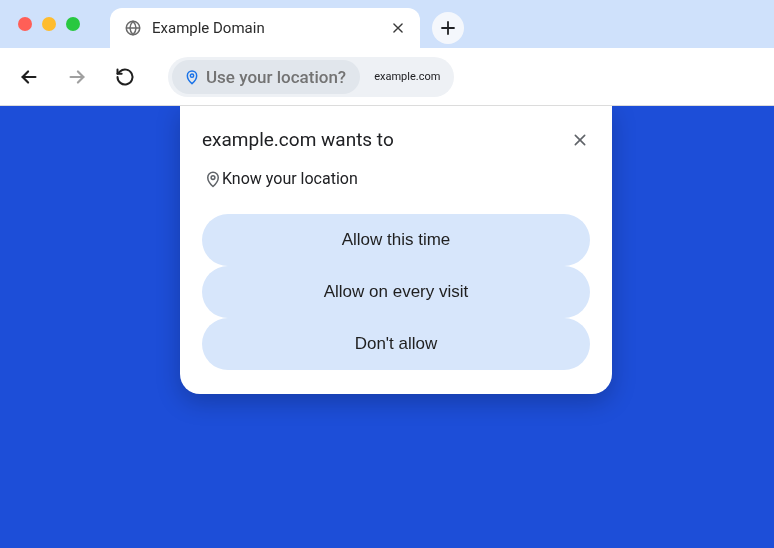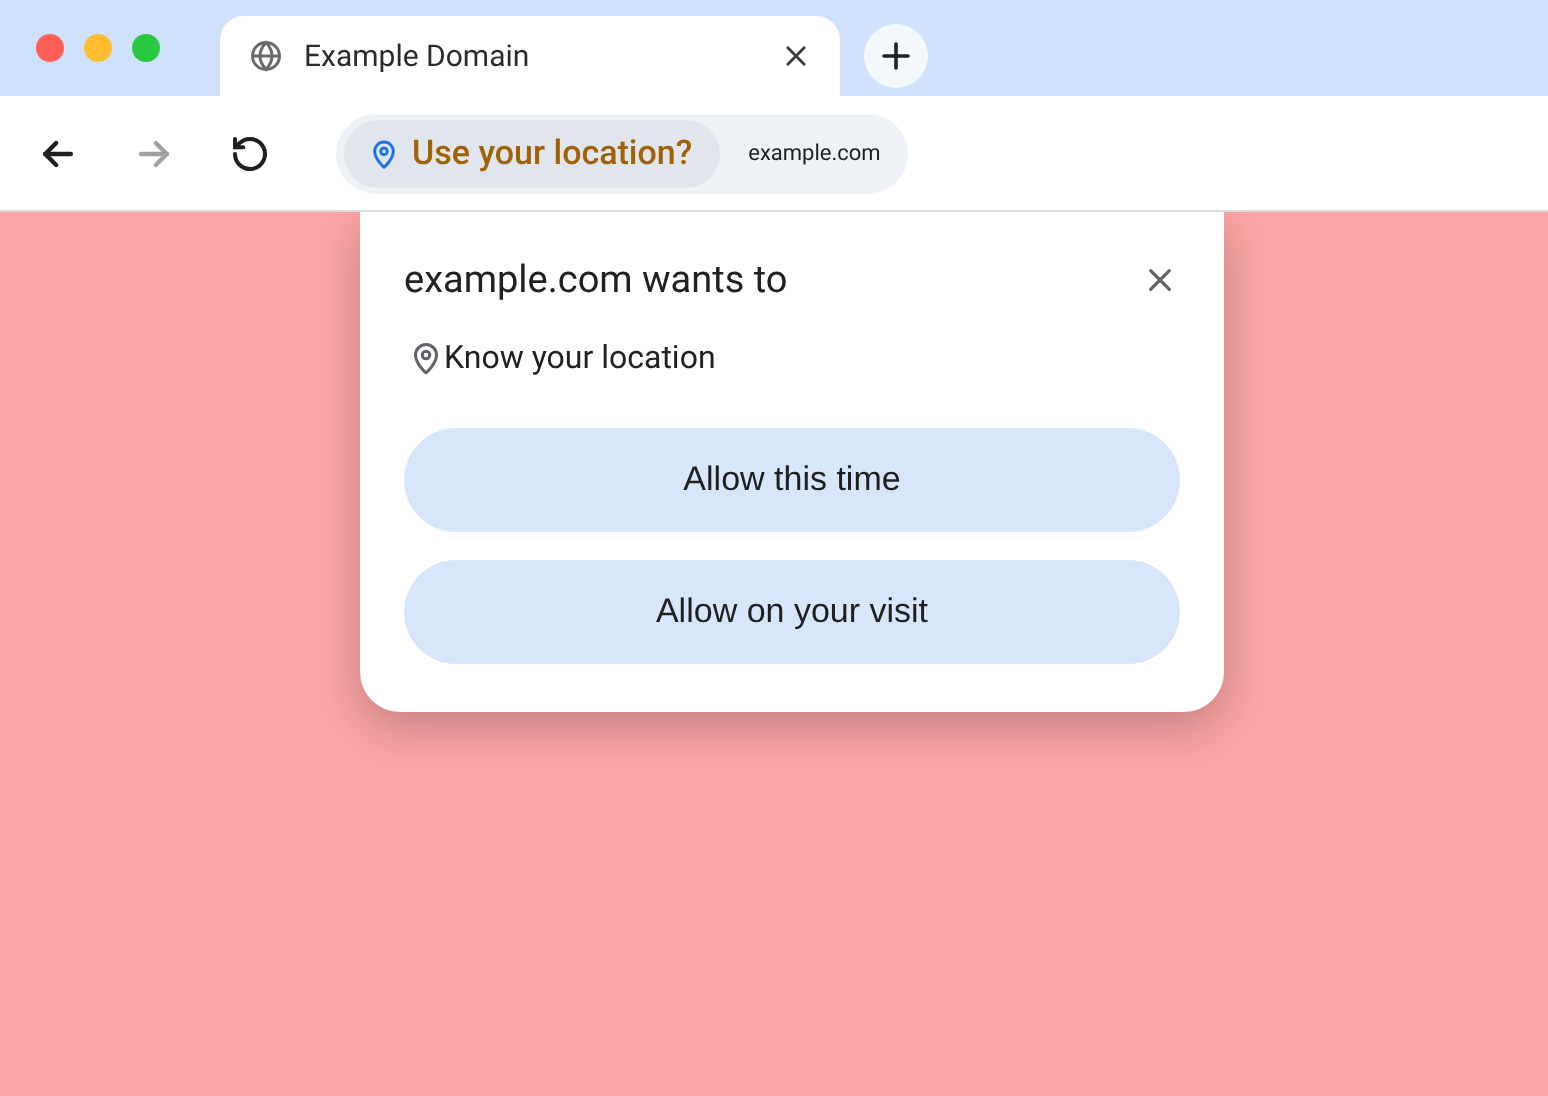--- a/index.html
+++ b/index.html
@@ -19,35 +19,35 @@
   .tab-close { width: 16px; height: 16px; color: #3a3a3a; cursor: pointer; display:flex; align-items:center; justify-content:center; }
   .newtab { width: 32px; height: 32px; border-radius: 50%; background: #f4f7fc; display: flex; align-items: center; justify-content: center; margin-left: 12px; margin-bottom: 4px; color: #202124; cursor: pointer; }
 
   
   .toolbar { background: #fff; height: 58px; display: flex; align-items: center; padding: 0 14px; gap: 18px; border-bottom: 1px solid #dcdcdc; position: relative; z-index: 1; }
   .nav-btn { width: 30px; height: 30px; display: flex; align-items: center; justify-content: center; color: #1f1f1f; cursor: pointer; border-radius: 50%; }
   .nav-btn.fwd { color: #a0a0a0; }
   .omnibox { flex: 0 0 auto; display: flex; align-items: center; height: 40px; border-radius: 20px; background: #eef1f5; padding: 0 14px 0 4px; margin-left: 10px; }
   .loc-chip { display: flex; align-items: center; gap: 6px; background: #e1e6ec; border-radius: 18px; height: 34px; padding: 0 14px 0 12px; margin-right: 14px; cursor: pointer; }
   .loc-chip .pin { color: #1a73e8; display:flex; }
-  .loc-chip-text { color: #a16207; font-size: 17px; font-weight: 500; }
+  .loc-chip-text { color: #737373; font-size: 17px; font-weight: 500; }
   .url-text { font-size: 11px; color: #202124; }
 
   
-  .content { flex: 1; background: #fca5a5; position: relative; }
+  .content { flex: 1; background: #1d4ed8; position: relative; }
 
   
   .popover { position: absolute; top: 0px; left: 180px; width: 432px; background: #fff; border-radius: 0 0 20px 20px; box-shadow: 0 8px 24px rgba(0,0,0,0.22); padding: 22px 22px 24px 22px; }
   .pop-header { display: flex; align-items: center; justify-content: space-between; margin-bottom: 18px; }
   .pop-title { font-size: 19px; color: #202124; }
   .pop-close { width: 20px; height: 20px; color: #5f6368; cursor: pointer; display:flex; align-items:center; justify-content:center; }
   .perm-row { display: flex; align-items: center; margin-bottom: 26px; padding-left: 2px; }
   .perm-row .pin2 { color: #5f6368; display:flex; }
   .perm-text { font-size: 16px; color: #202124; }
-  .btn { width: 100%; height: 52px; border-radius: 26px; background: #d7e6fb; color: #1f1f1f; font-size: 17px; font-weight: 500; display: flex; align-items: center; justify-content: center; border: none; cursor: pointer; margin-bottom: 14px; }
+  .btn { width: 100%; height: 52px; border-radius: 26px; background: #d7e6fb; color: #1f1f1f; font-size: 17px; font-weight: 500; display: flex; align-items: center; justify-content: center; border: none; cursor: pointer; }
   .btn:last-child { margin-bottom: 0; }
 
   svg { display: block; }
 </style>
 </head>
 <body>
 
 <div class="browser">
 
   <div class="tab-strip">
@@ -124,17 +124,18 @@
       <div class="perm-row">
         <span class="pin2">
           <svg width="18" height="18" viewBox="0 0 24 24" fill="none" stroke="currentColor" stroke-width="2" stroke-linecap="round" stroke-linejoin="round">
             <path d="M12 22s7-6.2 7-12a7 7 0 1 0-14 0c0 5.8 7 12 7 12z"></path>
             <circle cx="12" cy="10" r="2.5"></circle>
           </svg>
         </span>
         <span class="perm-text">Know your location</span>
       </div>
       <button class="btn">Allow this time</button>
-      <button class="btn">Allow on your visit</button>
+      <button class="btn">Allow on every visit</button>
+      <button class="btn">Don't allow</button>
     </div>
   </div>
 
 </div>
 
 </body></html>

